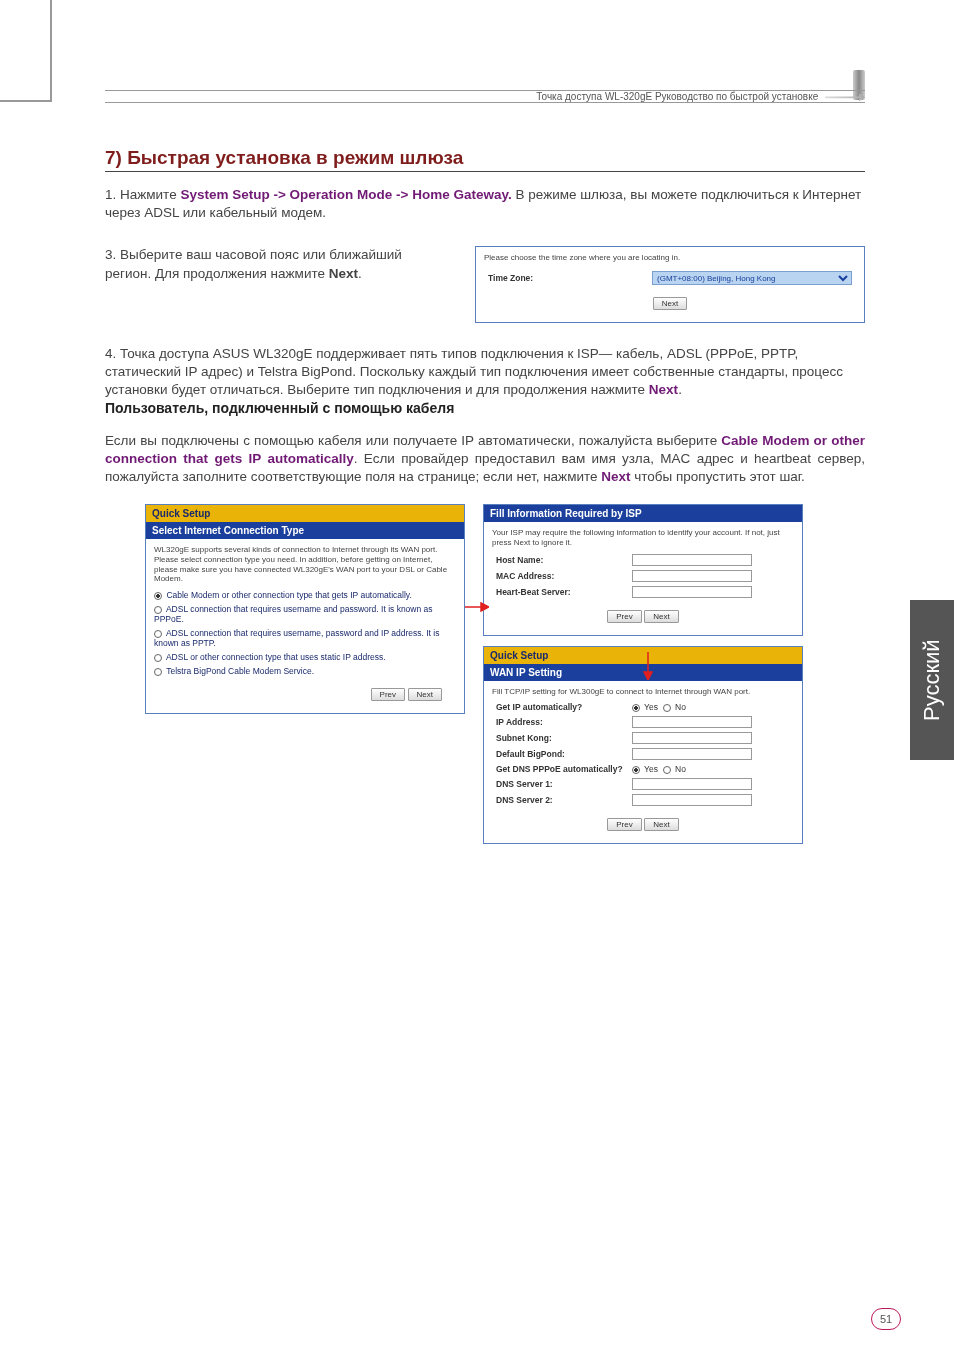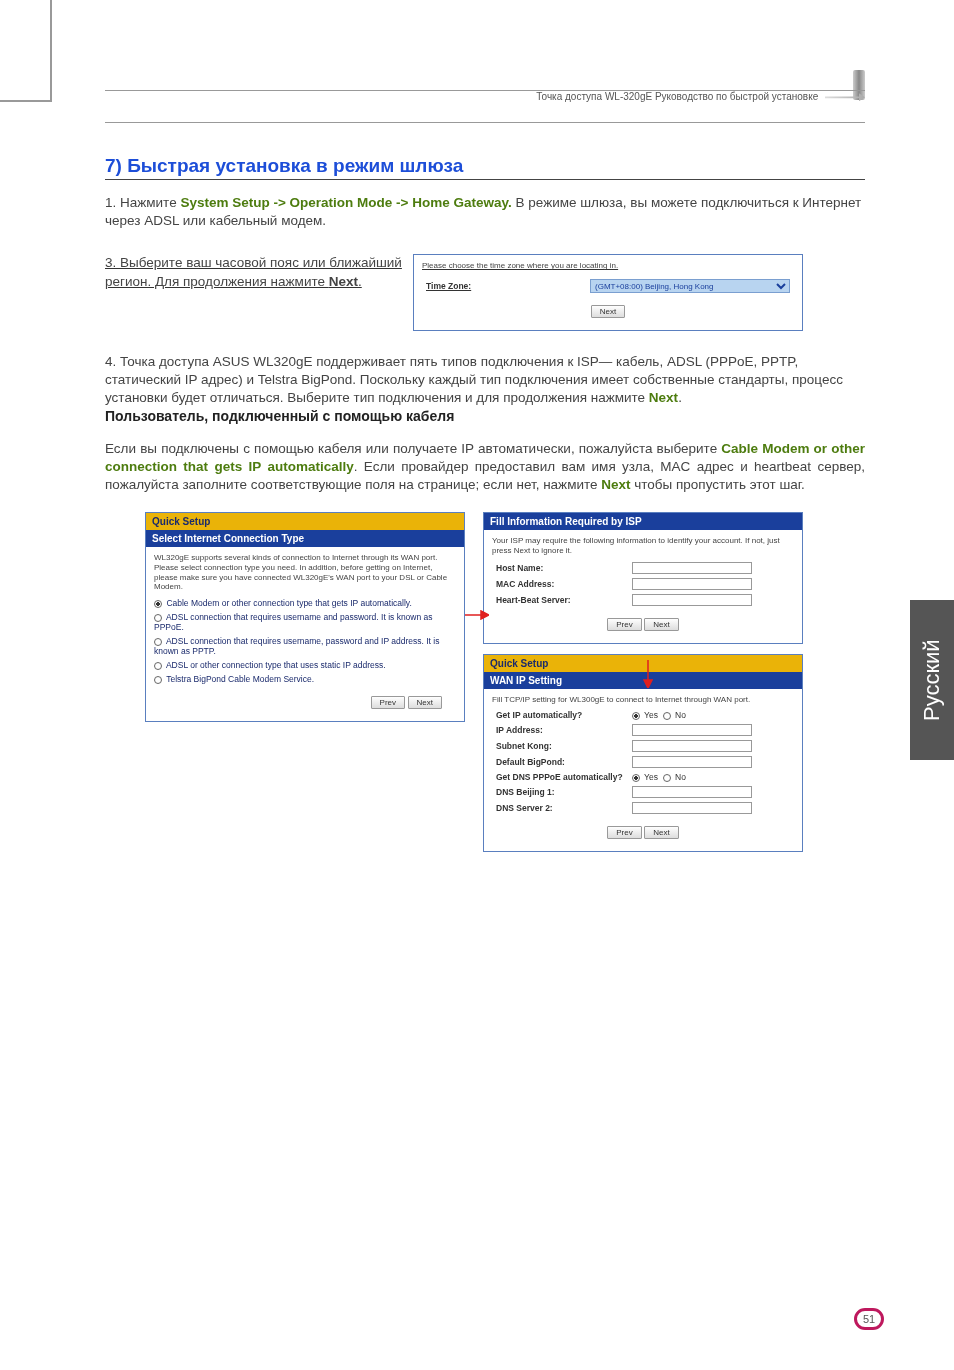--- a/index.html
+++ b/index.html
@@ -19,21 +19,21 @@
   }
   .top-rule {
     border-top: 1px solid #999;
     margin-bottom: 2px;
     position: relative;
   }
   .header-line {
     text-align: right;
     font-size: 10px;
     color: #555;
-    padding-bottom: 20px;
+    padding-bottom: 0;
     border-bottom: 1px solid #999;
   }
   .header-line .arrow {
     display: inline-block;
     width: 40px;
     height: 8px;
     background: linear-gradient(90deg, #ddd, #aaa);
     clip-path: polygon(0 40%, 85% 40%, 85% 0, 100% 50%, 85% 100%, 85% 60%, 0 60%);
     vertical-align: middle;
     margin-left: 4px;
@@ -43,38 +43,38 @@
     left: 748px;
     top: -20px;
     width: 12px;
     height: 30px;
     background: linear-gradient(90deg, #ccc, #888, #ccc);
     border-radius: 2px;
   }
   h2.section-title {
     font-size: 19px;
     font-weight: bold;
-    color: #1d4ed8;
-    margin-top: 32px;
+    color: #7f1d1d;
+    margin-top: 44px;
     border-bottom: 1px solid #444;
     padding-bottom: 2px;
   }
   p.body {
     font-size: 13.5px;
     line-height: 1.35;
     color: #444;
     margin-top: 14px;
   }
-  p.body b { color: #4d7c0f; }
+  p.body b { color: #701a75; }
   .row3 {
     display: flex;
+    justify-content: space-between;
     align-items: flex-start;
     margin-top: 24px;
-    gap: 8px;
-    text-decoration: underline;
+    gap: 24px;
   }
   .row3 .left { width: 300px; font-size: 13.5px; color: #444; line-height:1.35; }
   .sub-title {
     font-weight: bold;
     font-size: 14px;
     color: #222;
     margin-bottom: 16px;
   }
   .side-tab {
     position: absolute;
@@ -103,25 +103,25 @@
   .page-corner2 {
     position: absolute;
     left: 0;
     top: 100px;
     width: 52px;
     height: 2px;
     background: #999;
   }
   .page-number {
     position: absolute;
-    right: 70px;
+    right: 53px;
     bottom: 40px;
     width: 30px;
     height: 22px;
-    border: 3px solid #be185d;
+    border: 1px solid #be185d;
     border-radius: 11px;
     font-size: 11px;
     color: #555;
     display: flex;
     align-items: center;
     justify-content: center;
   }
   
   .panel {
     border: 1px solid #5a7fbf;
@@ -373,21 +373,21 @@
                   <td><input type="text" style=""></td>
                 </tr>
             <tr>
               <td class="label">Get DNS PPPoE automatically?</td>
               <td class="yesno">
                 <span class="dot sel"></span> <span>Yes</span>
                 &nbsp;<span class="dot"></span> <span>No</span>
               </td>
             </tr>
             <tr>
-                  <td class="label">DNS Beijing 1:</td>
+                  <td class="label">DNS Server 1:</td>
                   <td><input type="text" style=""></td>
                 </tr>
             <tr>
                   <td class="label">DNS Server 2:</td>
                   <td><input type="text" style=""></td>
                 </tr>
           </tbody>
             </table>
           <div class="footer-btns">
             <span class="btn">Prev</span>

